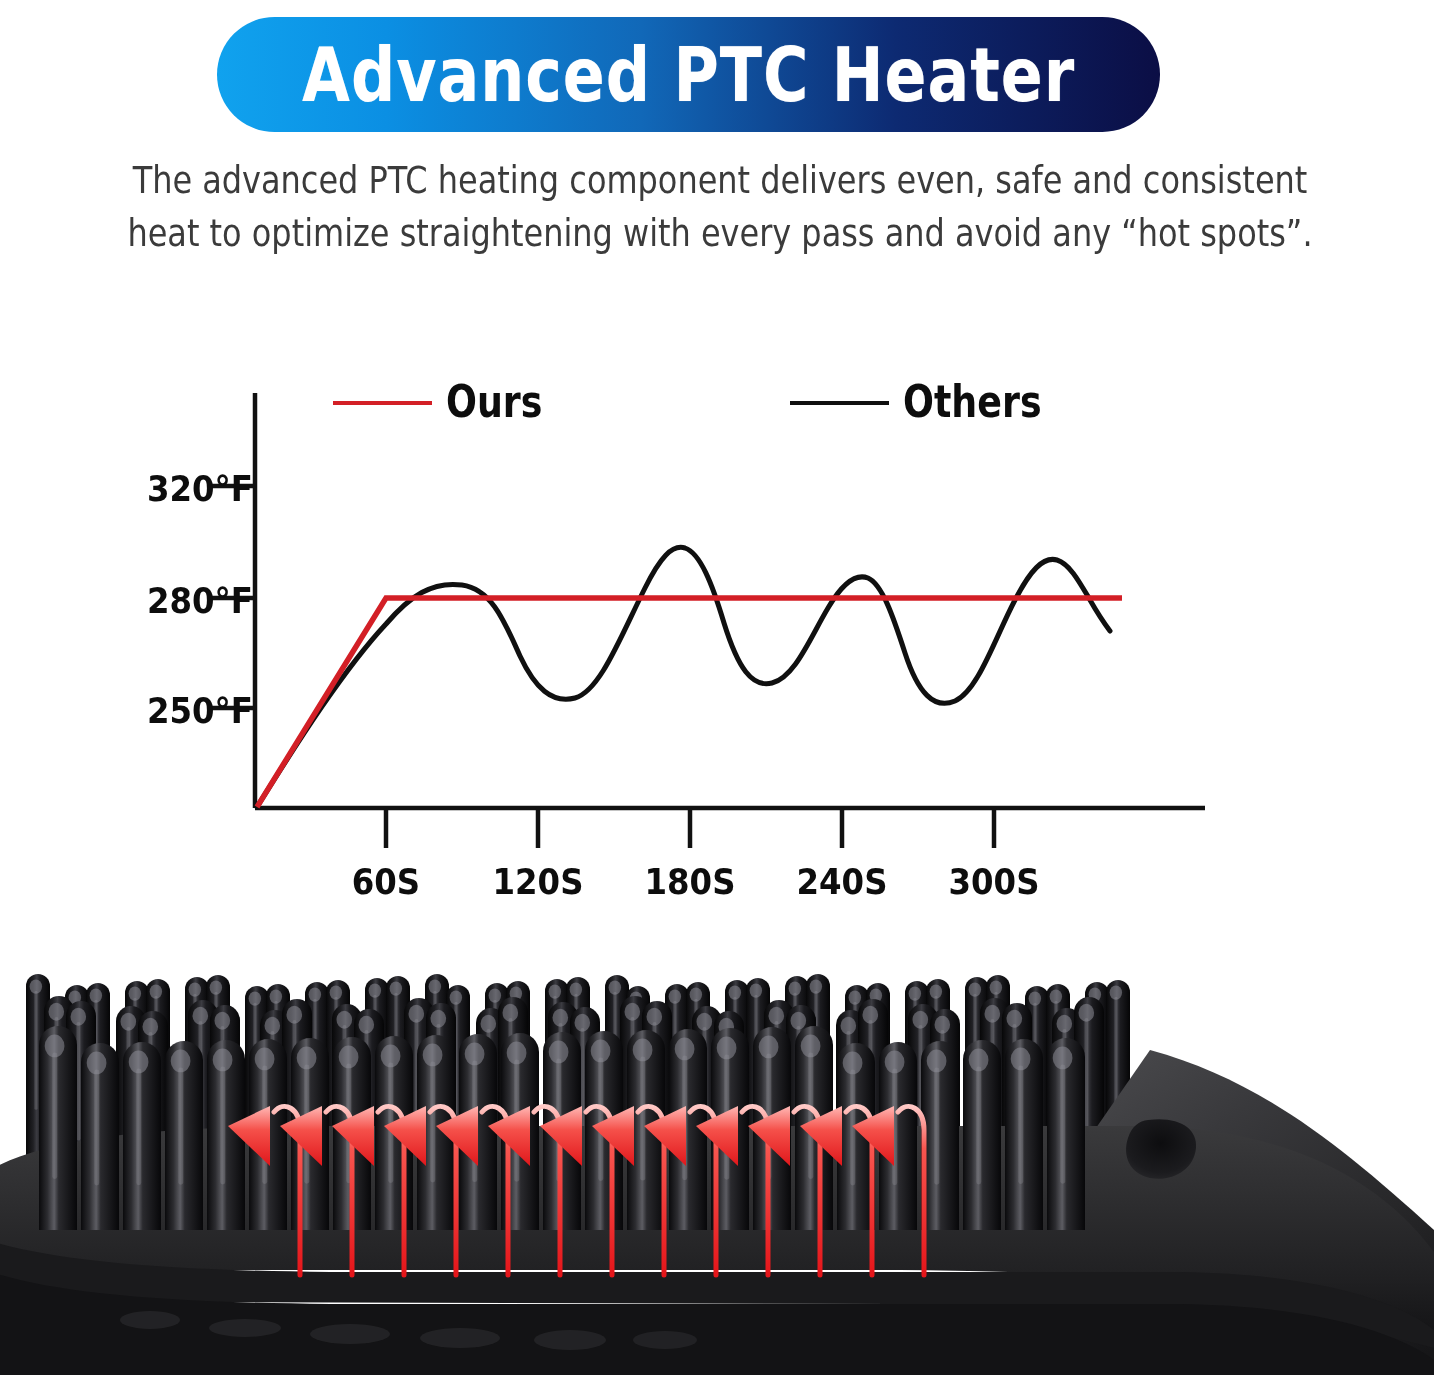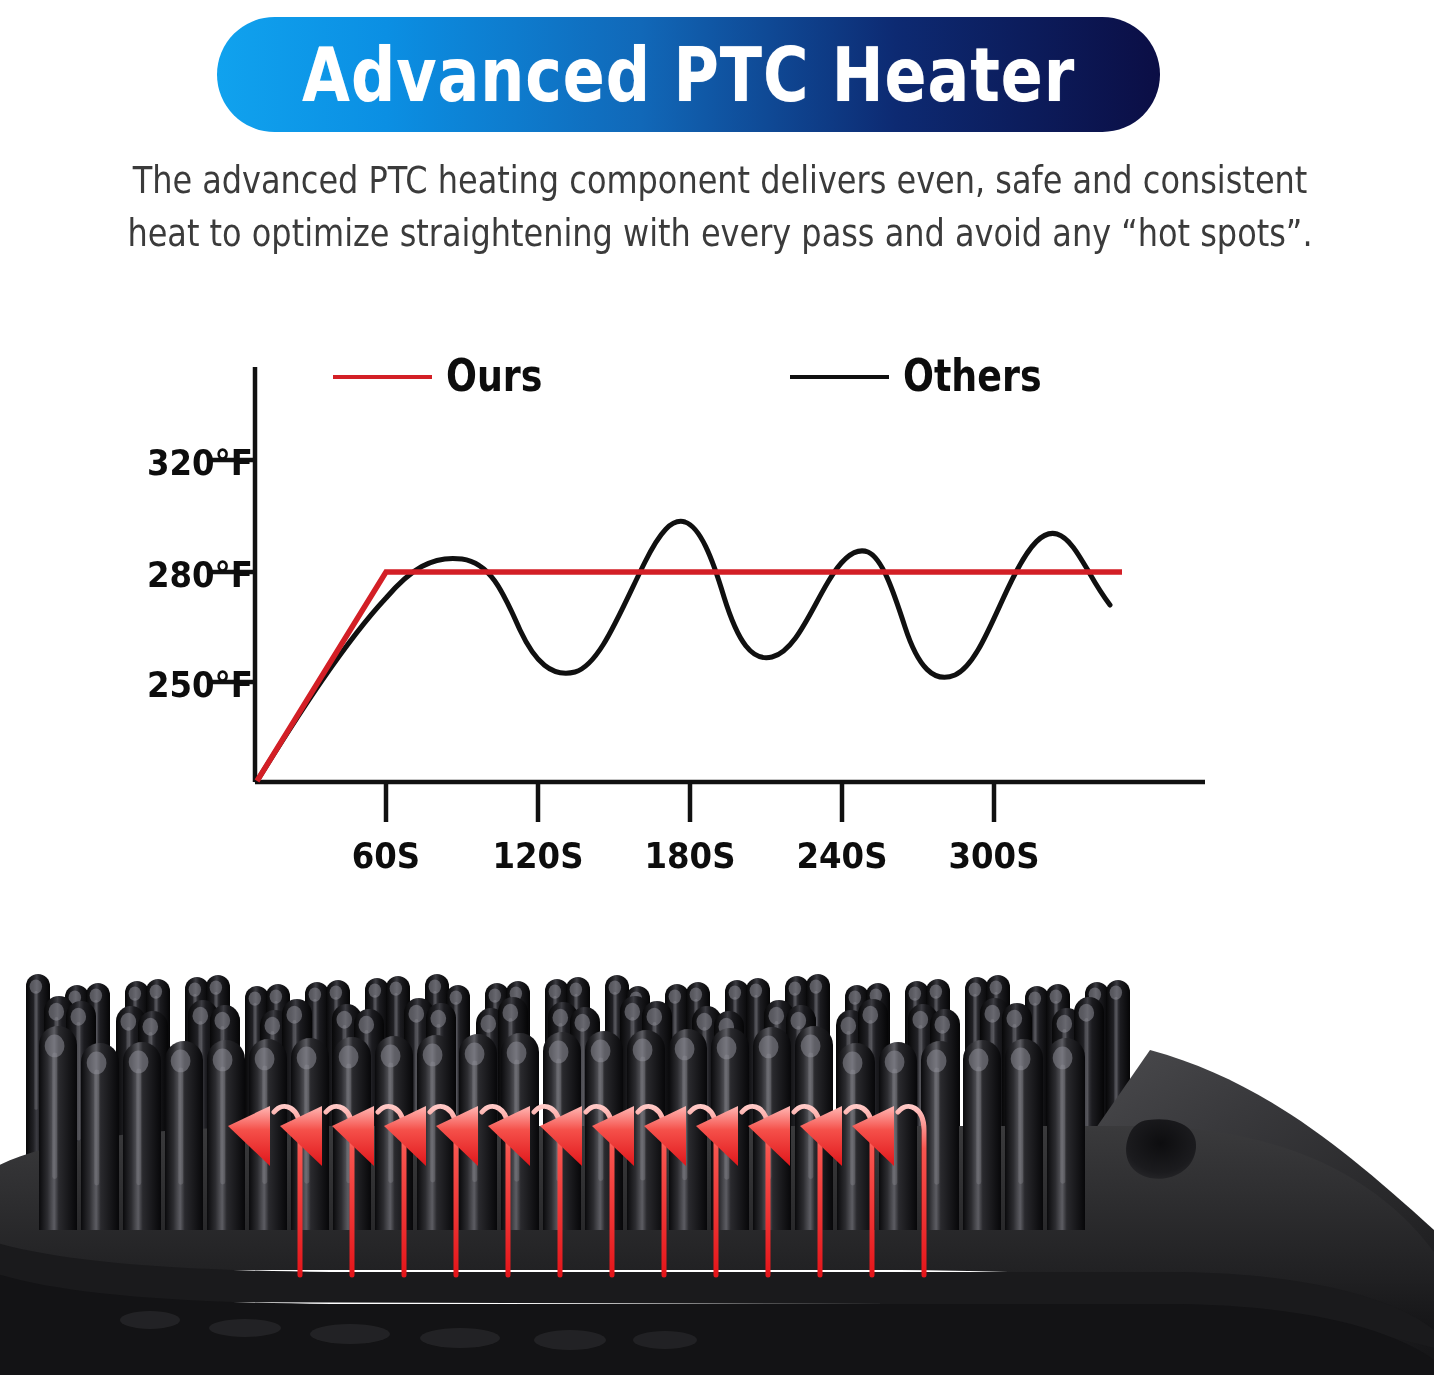--- a/index.html
+++ b/index.html
@@ -37,21 +37,21 @@
     color:#3b3b3b;
     font-family:"DejaVu Sans Condensed","Liberation Sans",sans-serif;
     font-size:37px;
     line-height:1.42;
     font-weight:400;
     transform:scaleX(0.96);
   }
   .subtitle span{display:block;}
 
   
-  .chart-wrap{position:absolute;left:0;top:312px;width:1434px;height:560px;}
+  .chart-wrap{position:absolute;left:0;top:338px;width:1434px;height:560px;}
   .chart-svg{display:block;}
 
   
   .product{
     position:absolute;left:0;top:930px;width:1434px;height:445px;
     overflow:hidden;
   }
   .product-svg{display:block;}
 </style>
 </head>

